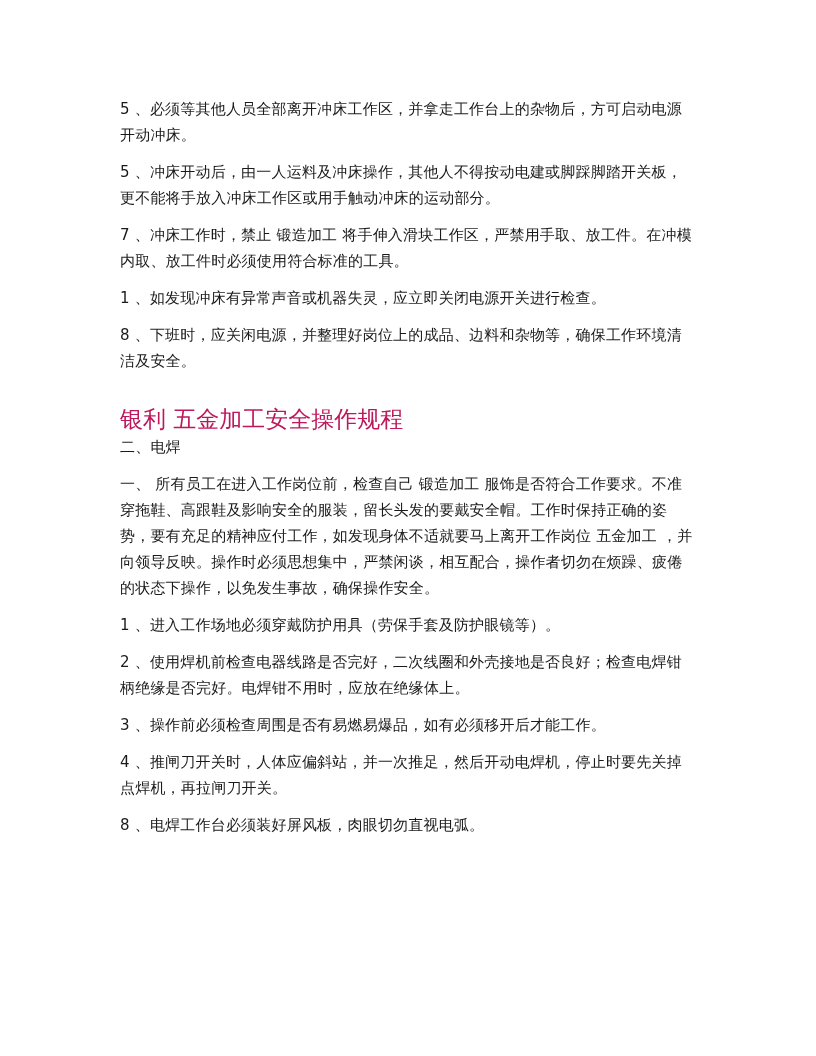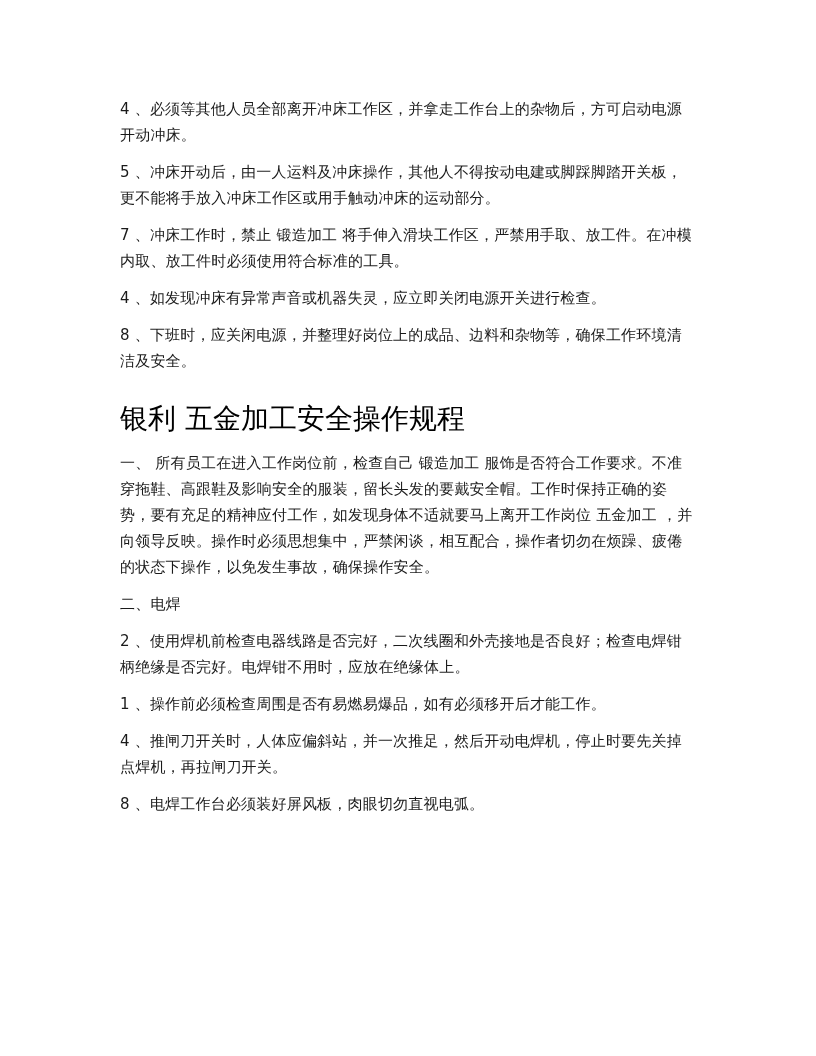--- a/index.html
+++ b/index.html
@@ -21,38 +21,39 @@
       top: 96px;
       width: 576px;
     }
     .para {
       font-size: 15px;
       line-height: 26px;
       margin: 0 0 11px 0;
       letter-spacing: 0.2px;
     }
     .heading {
-      font-size: 28px;
+      font-size: 23px;
       line-height: 30px;
-      color: #000000;
-      margin: 30px 0 16px 0;
+      color: #be185d;
+      margin: 30px 0 0 0;
       font-weight: normal;
     }
   </style>
 </head>
 <body>
 
 <div class="page">
-  <p class="para">4 、必须等其他人员全部离开冲床工作区，并拿走工作台上的杂物后，方可启动电源开动冲床。</p>
+  <p class="para">5 、必须等其他人员全部离开冲床工作区，并拿走工作台上的杂物后，方可启动电源开动冲床。</p>
   <p class="para">5 、冲床开动后，由一人运料及冲床操作，其他人不得按动电建或脚踩脚踏开关板，更不能将手放入冲床工作区或用手触动冲床的运动部分。</p>
   <p class="para">7 、冲床工作时，禁止 锻造加工 将手伸入滑块工作区，严禁用手取、放工件。在冲模内取、放工件时必须使用符合标准的工具。</p>
-  <p class="para">4 、如发现冲床有异常声音或机器失灵，应立即关闭电源开关进行检查。</p>
+  <p class="para">1 、如发现冲床有异常声音或机器失灵，应立即关闭电源开关进行检查。</p>
   <p class="para">8 、下班时，应关闲电源，并整理好岗位上的成品、边料和杂物等，确保工作环境清洁及安全。</p>
 
   <h2 class="heading">银利 五金加工安全操作规程</h2>
 
+  <p class="para">二、电焊</p>
   <p class="para">一、 所有员工在进入工作岗位前，检查自己 锻造加工 服饰是否符合工作要求。不准穿拖鞋、高跟鞋及影响安全的服装，留长头发的要戴安全帽。工作时保持正确的姿势，要有充足的精神应付工作，如发现身体不适就要马上离开工作岗位 五金加工 ，并向领导反映。操作时必须思想集中，严禁闲谈，相互配合，操作者切勿在烦躁、疲倦的状态下操作，以免发生事故，确保操作安全。</p>
-  <p class="para">二、电焊</p>
+  <p class="para">1 、进入工作场地必须穿戴防护用具（劳保手套及防护眼镜等）。</p>
   <p class="para">2 、使用焊机前检查电器线路是否完好，二次线圈和外壳接地是否良好；检查电焊钳柄绝缘是否完好。电焊钳不用时，应放在绝缘体上。</p>
-  <p class="para">1 、操作前必须检查周围是否有易燃易爆品，如有必须移开后才能工作。</p>
+  <p class="para">3 、操作前必须检查周围是否有易燃易爆品，如有必须移开后才能工作。</p>
   <p class="para">4 、推闸刀开关时，人体应偏斜站，并一次推足，然后开动电焊机，停止时要先关掉点焊机，再拉闸刀开关。</p>
   <p class="para">8 、电焊工作台必须装好屏风板，肉眼切勿直视电弧。</p>
 </div>
 
 </body></html>

